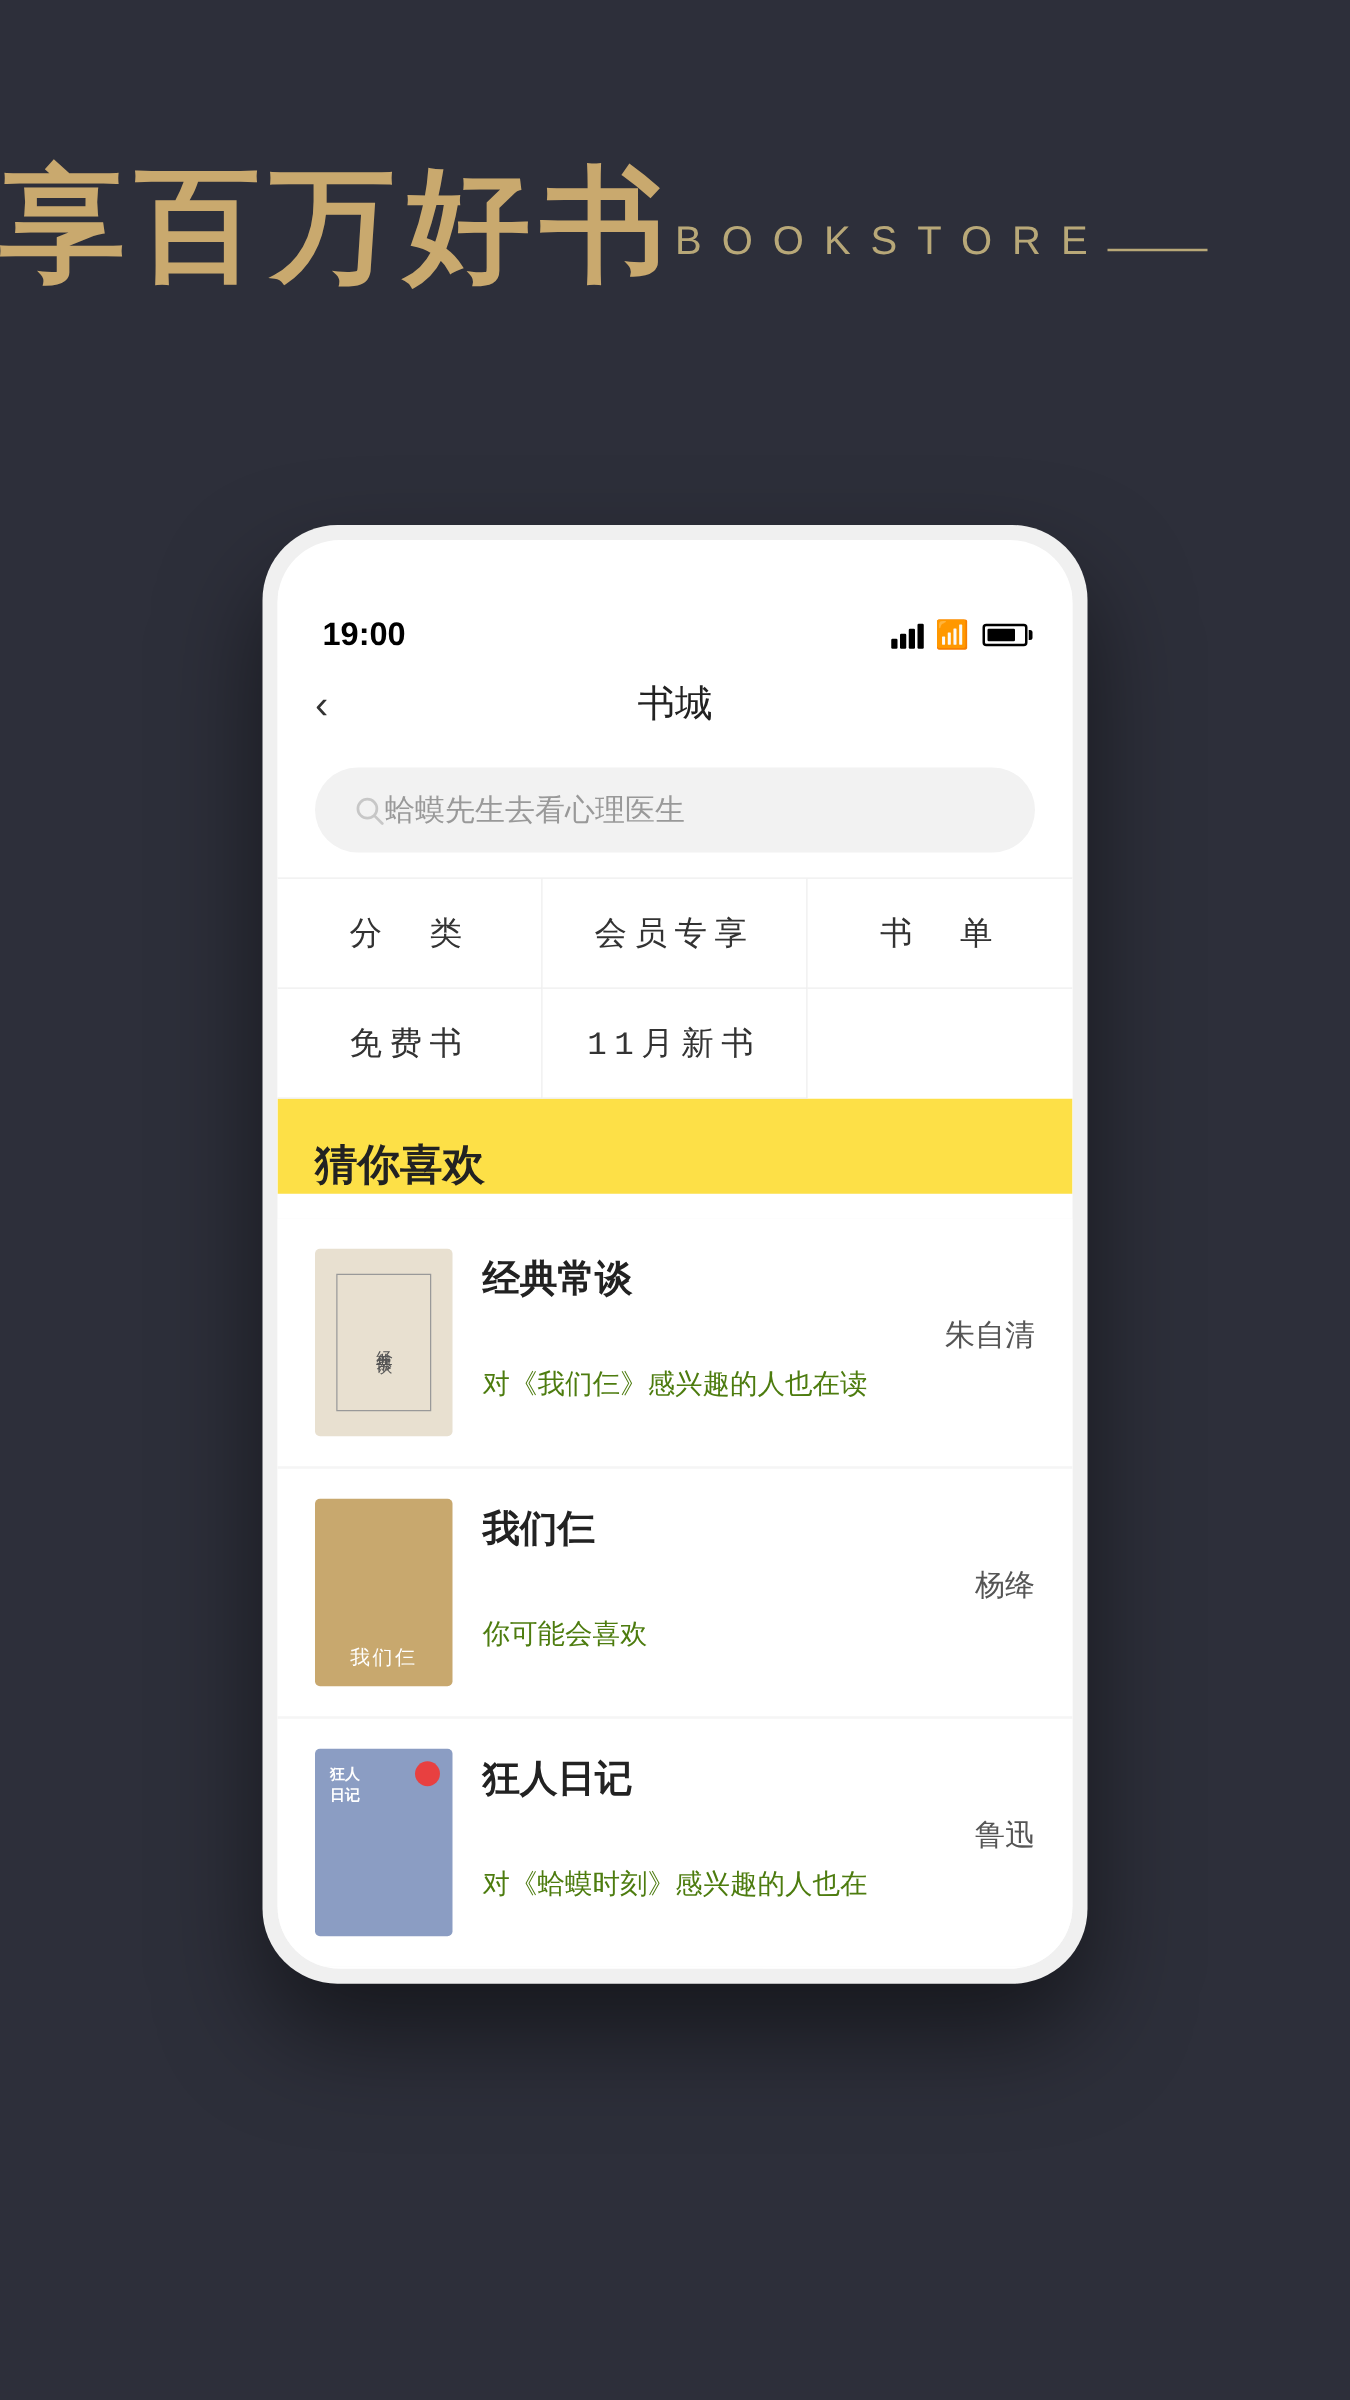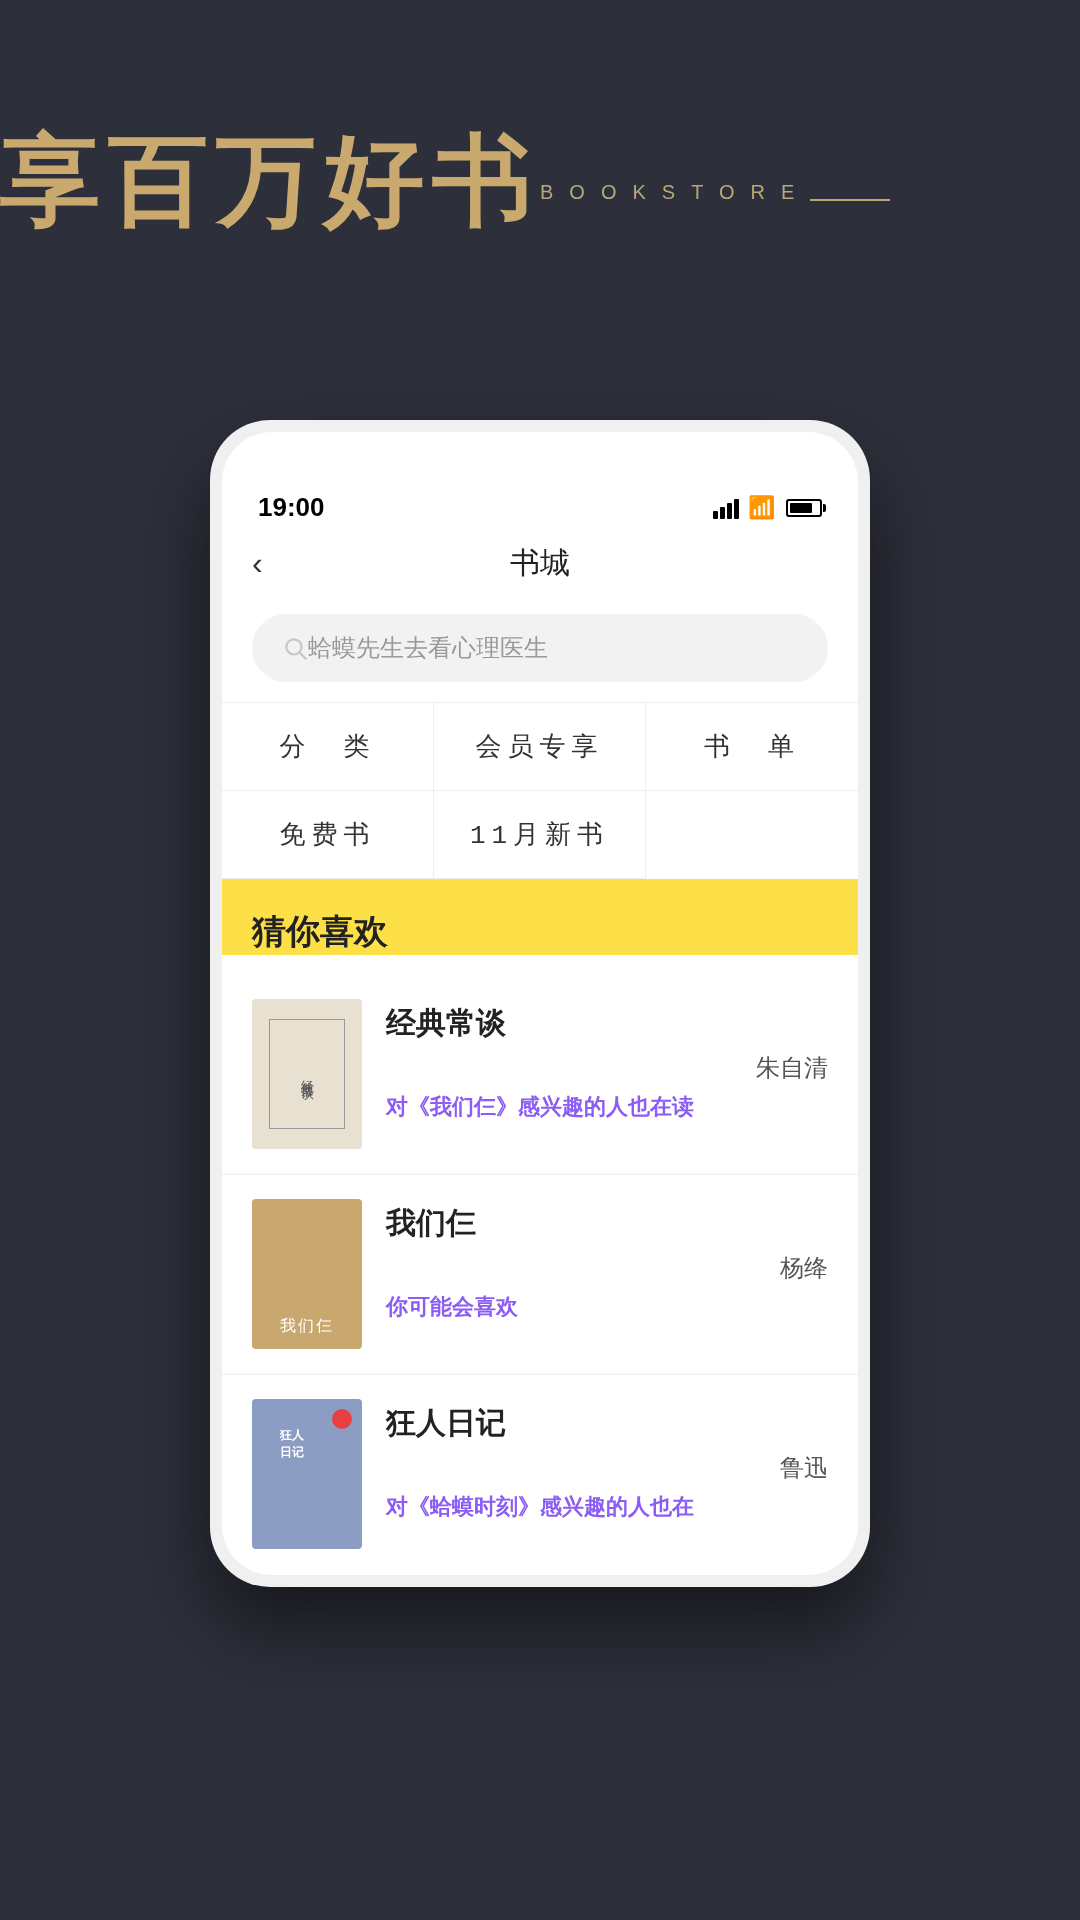--- a/index.html
+++ b/index.html
@@ -24,21 +24,21 @@
     .hero-title {
       font-size: 100px;
       font-weight: 700;
       color: #c9a96e;
       letter-spacing: 8px;
       line-height: 1.2;
       text-align: center;
     }
 
     .hero-subtitle {
-      font-size: 20px;
+      font-size: 32px;
       letter-spacing: 16px;
       color: #b8a878;
       margin-top: 24px;
       font-weight: 300;
     }
 
     .hero-divider {
       width: 80px;
       height: 2px;
       background-color: #b8a878;
@@ -296,21 +296,21 @@
       text-align: center;
     }
 
     
     .cover-3 {
       background: #8b9dc3;
       display: flex;
       flex-direction: column;
       align-items: flex-start;
       justify-content: flex-start;
-      padding: 28px;
+      padding: 12px;
     }
 
     .cover-3-text {
       font-size: 12px;
       color: #fff;
       font-weight: 700;
     }
 
     .cover-3-red {
       width: 20px;
@@ -336,23 +336,22 @@
 
     .book-author {
       font-size: 24px;
       color: #555;
       margin-bottom: 8px;
       text-align: right;
     }
 
     .book-desc {
       font-size: 22px;
-      color: #8b5cf6;
+      color: #4d7c0f;
       line-height: 1.4;
-      font-weight: bold;
     }
   </style>
 </head>
 <body>
 
 <div class="hero-section">
   <h1 class="hero-title">享百万好书</h1>
   <p class="hero-subtitle">BOOKSTORE</p>
   <div class="hero-divider"></div>
 </div>

